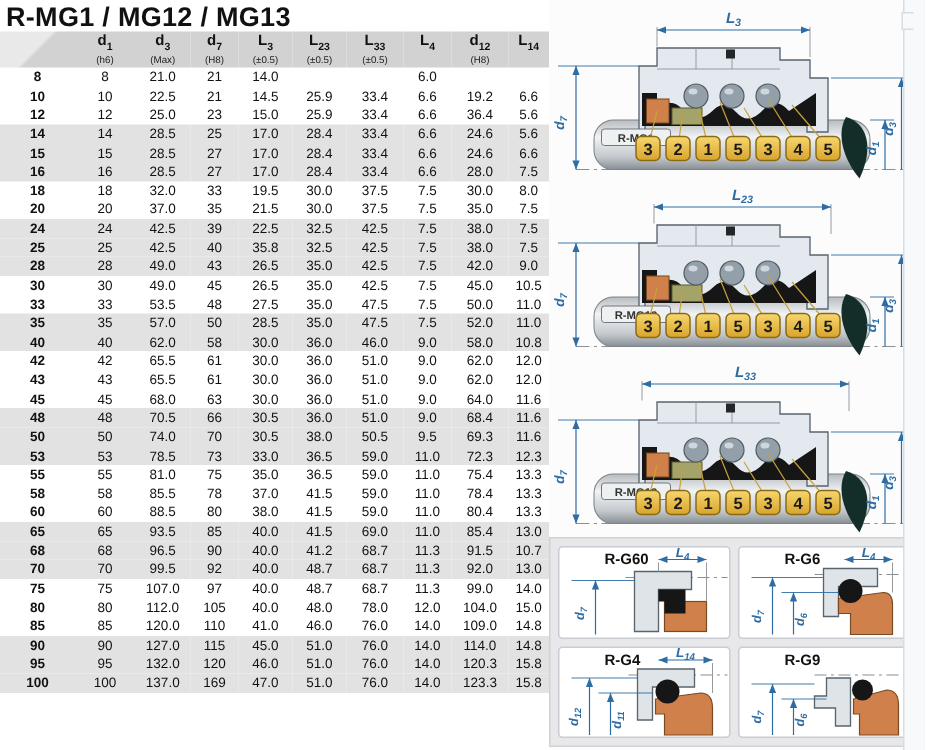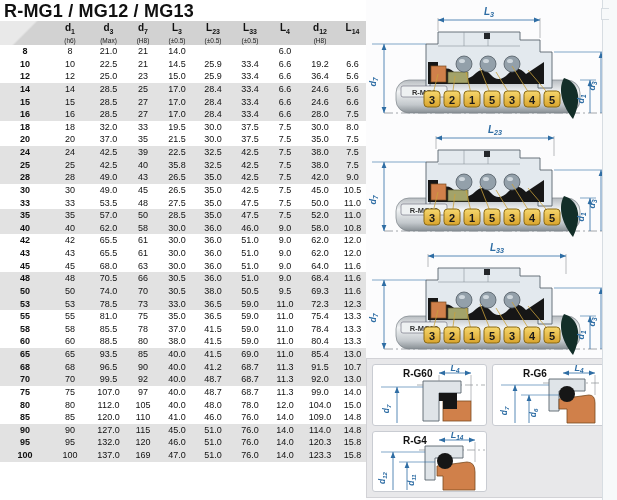--- a/index.html
+++ b/index.html
@@ -777,18 +777,35 @@
             <line x1="8" y1="20" x2="52" y2="20" stroke="#2e6da4" stroke-width="0.6"></line>
             <line x1="20" y1="20" x2="20" y2="58" stroke="#2e6da4" stroke-width="0.8"></line>
             <path d="M20,20 l-2.4,6 l4.8,0 Z" fill="#2e6da4"></path>
             <text x="12" y="46" font-size="8.5" font-style="italic" font-weight="bold" fill="#2e6da4" text-anchor="middle" font-family="&quot;Liberation Sans&quot;,sans-serif" transform="rotate(-90 12 46)">d<tspan dy="2" font-size="6.12">12</tspan></text>
             <line x1="26" y1="30" x2="62" y2="30" stroke="#2e6da4" stroke-width="0.6"></line>
             <line x1="34" y1="30" x2="34" y2="58" stroke="#2e6da4" stroke-width="0.8"></line>
             <path d="M34,30 l-2.4,6 l4.8,0 Z" fill="#2e6da4"></path>
             <text x="41" y="48" font-size="8.5" font-style="italic" font-weight="bold" fill="#2e6da4" text-anchor="middle" font-family="&quot;Liberation Sans&quot;,sans-serif" transform="rotate(-90 41 48)">d<tspan dy="2" font-size="6.12">11</tspan></text>
           </svg>
         </div>
+      <div class="seat-cell" id="seat-3">
+        <div class="seat-name">R-G9</div>
+      <svg width="116" height="64" viewBox="0 0 116 64">
+            <line x1="50" y1="18" x2="112" y2="18" stroke="#8a8f94" stroke-width="0.7" stroke-dasharray="8 3 2 3"></line>
+            <path d="M58,20 L74,20 L74,52 L64,52 L64,40 L50,40 L50,32 L58,32 Z" fill="#dfe4e8" stroke="#59646d" stroke-width="0.9"></path>
+            <path d="M76,34 L98,28 Q106,28 106,38 L106,58 L80,58 L80,44 L76,44 Z" fill="#d0804a" stroke="#7a4a20" stroke-width="0.8"></path>
+            <circle cx="82" cy="28" r="7" fill="#161616"></circle>
+            <line x1="8" y1="24" x2="50" y2="24" stroke="#2e6da4" stroke-width="0.6"></line>
+            <line x1="22" y1="24" x2="22" y2="58" stroke="#2e6da4" stroke-width="0.8"></line>
+            <path d="M22,24 l-2.4,6 l4.8,0 Z" fill="#2e6da4"></path>
+            <text x="14" y="46" font-size="8.5" font-style="italic" font-weight="bold" fill="#2e6da4" text-anchor="middle" font-family="&quot;Liberation Sans&quot;,sans-serif" transform="rotate(-90 14 46)">d<tspan dy="2" font-size="6.12">7</tspan></text>
+            <line x1="28" y1="34" x2="58" y2="34" stroke="#2e6da4" stroke-width="0.6"></line>
+            <line x1="36" y1="34" x2="36" y2="58" stroke="#2e6da4" stroke-width="0.8"></line>
+            <path d="M36,34 l-2.4,6 l4.8,0 Z" fill="#2e6da4"></path>
+            <text x="43" y="48" font-size="8.5" font-style="italic" font-weight="bold" fill="#2e6da4" text-anchor="middle" font-family="&quot;Liberation Sans&quot;,sans-serif" transform="rotate(-90 43 48)">d<tspan dy="2" font-size="6.12">6</tspan></text>
+          </svg>
+        </div>
     </div>
 
     <div id="edge-strip"></div>
     <div id="edge-notch"></div>
   </div>
 </div>
 
 </body></html>

